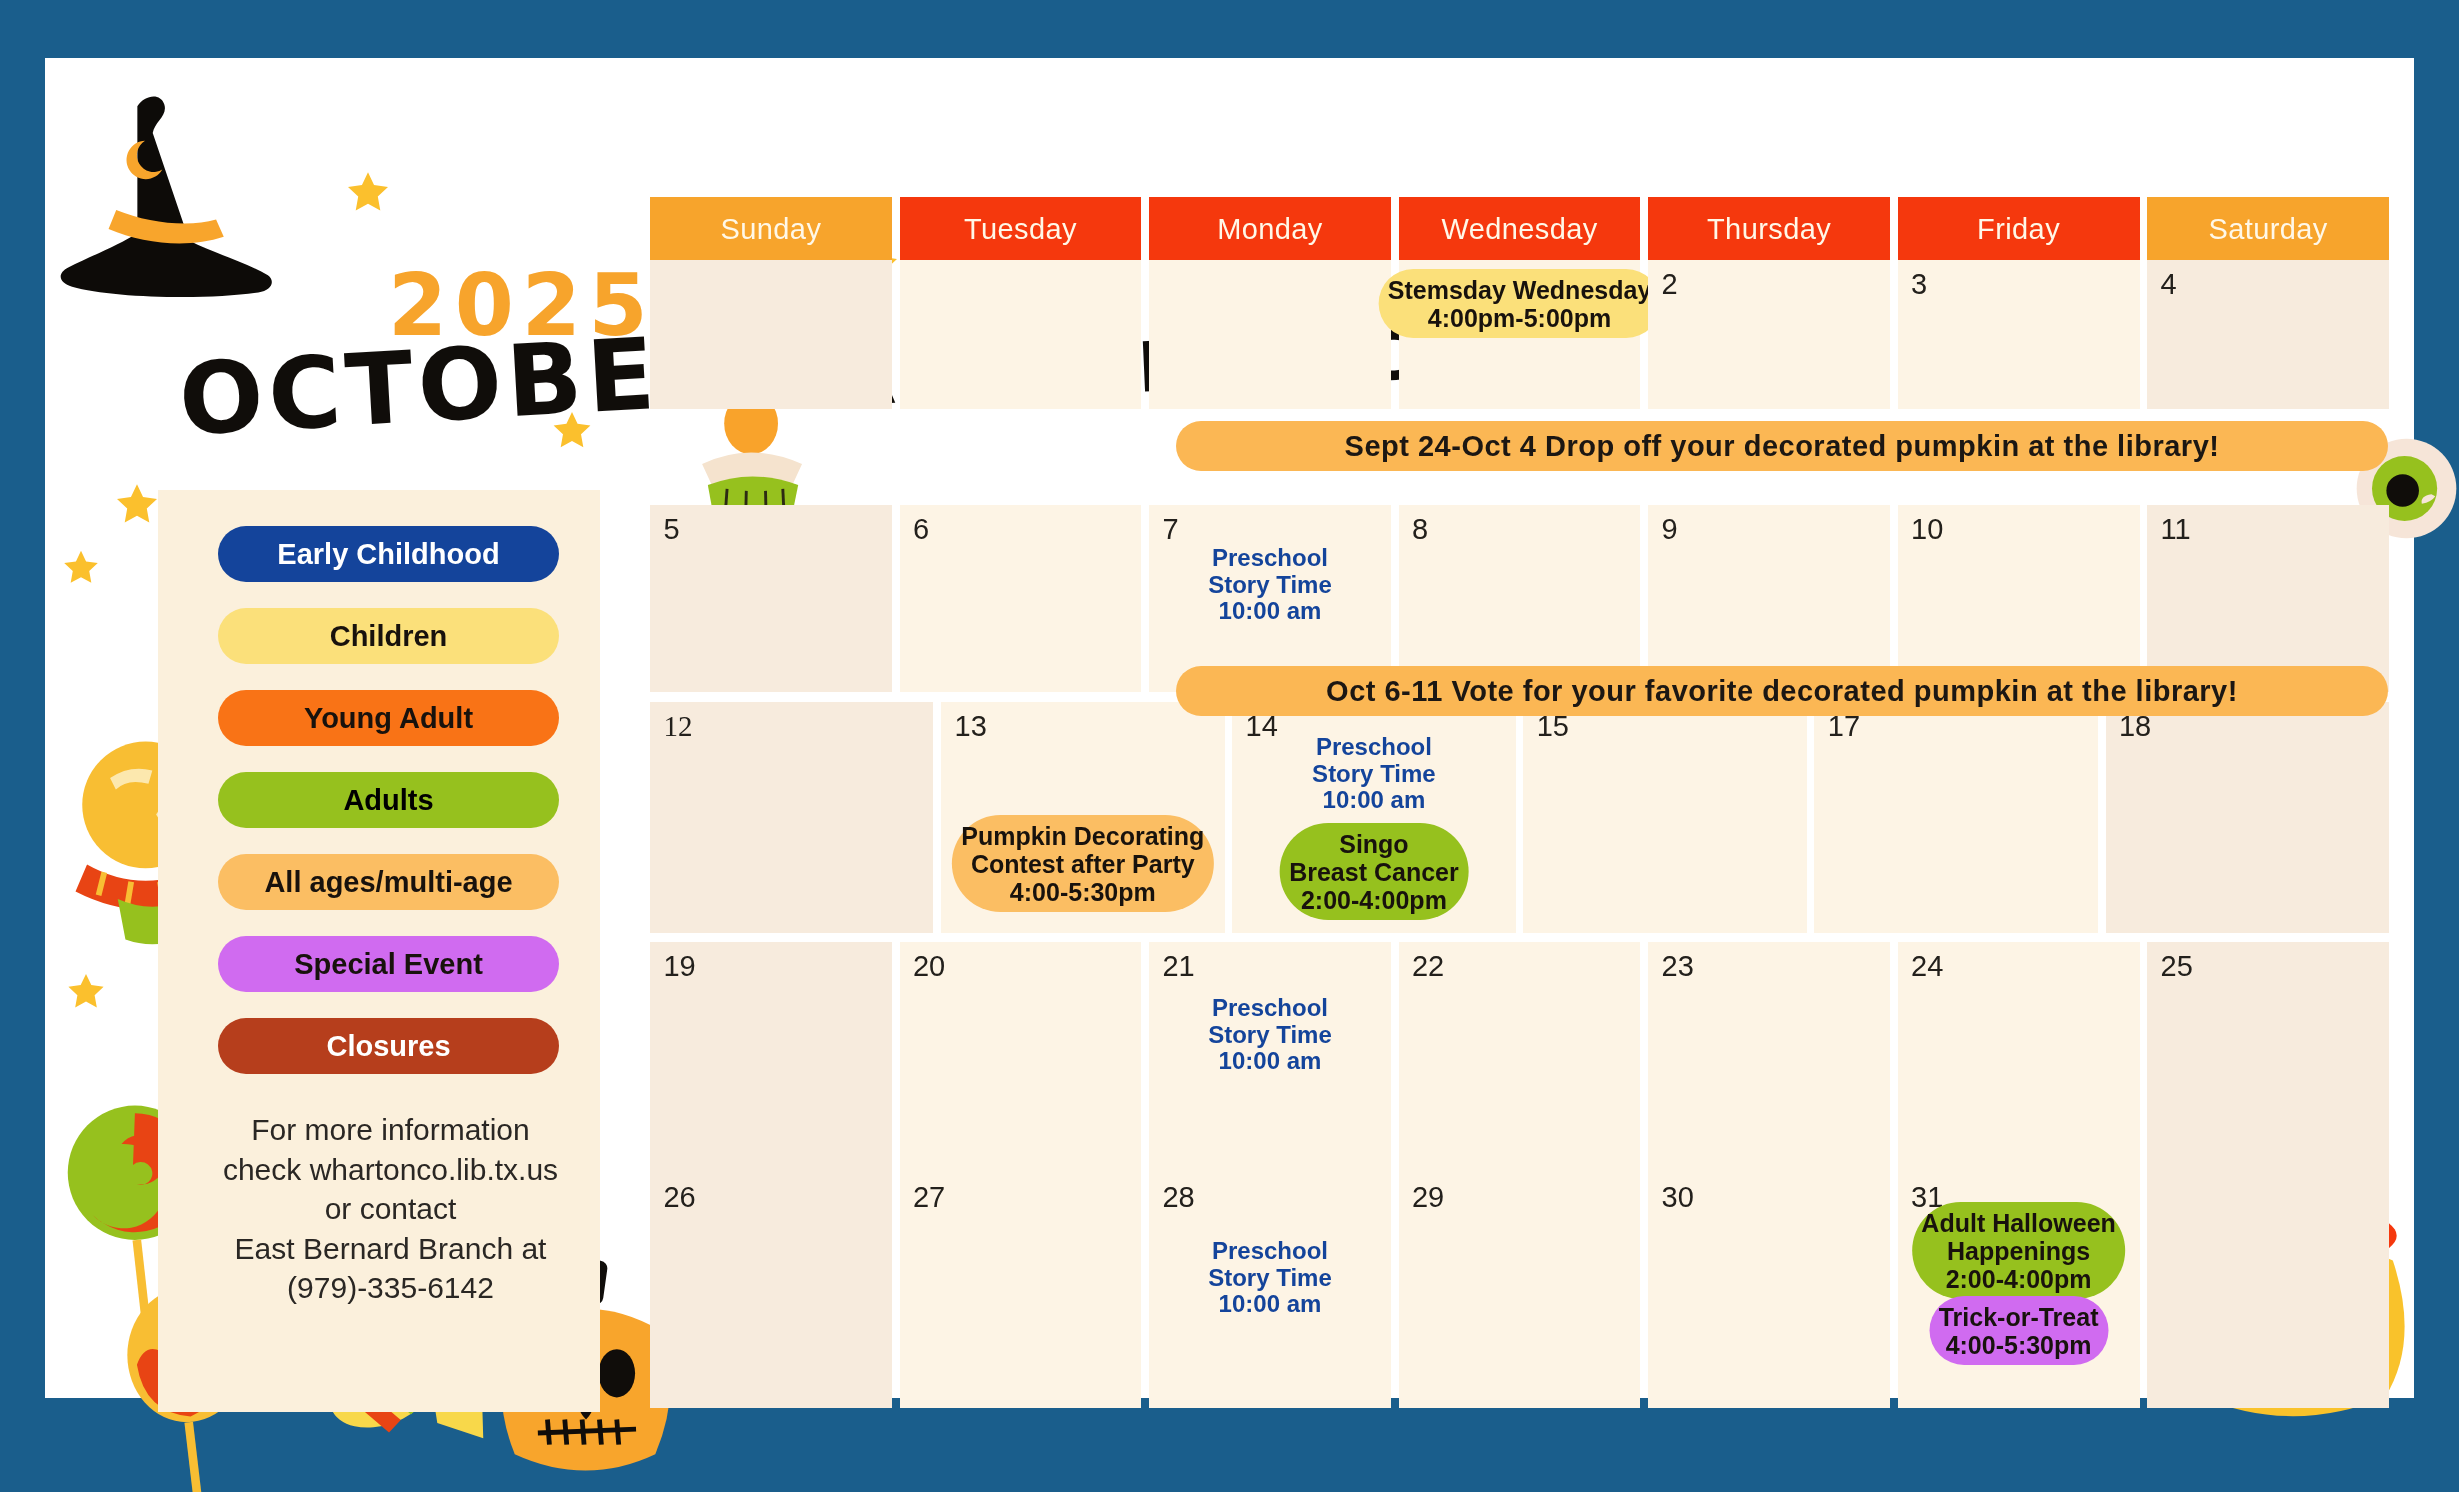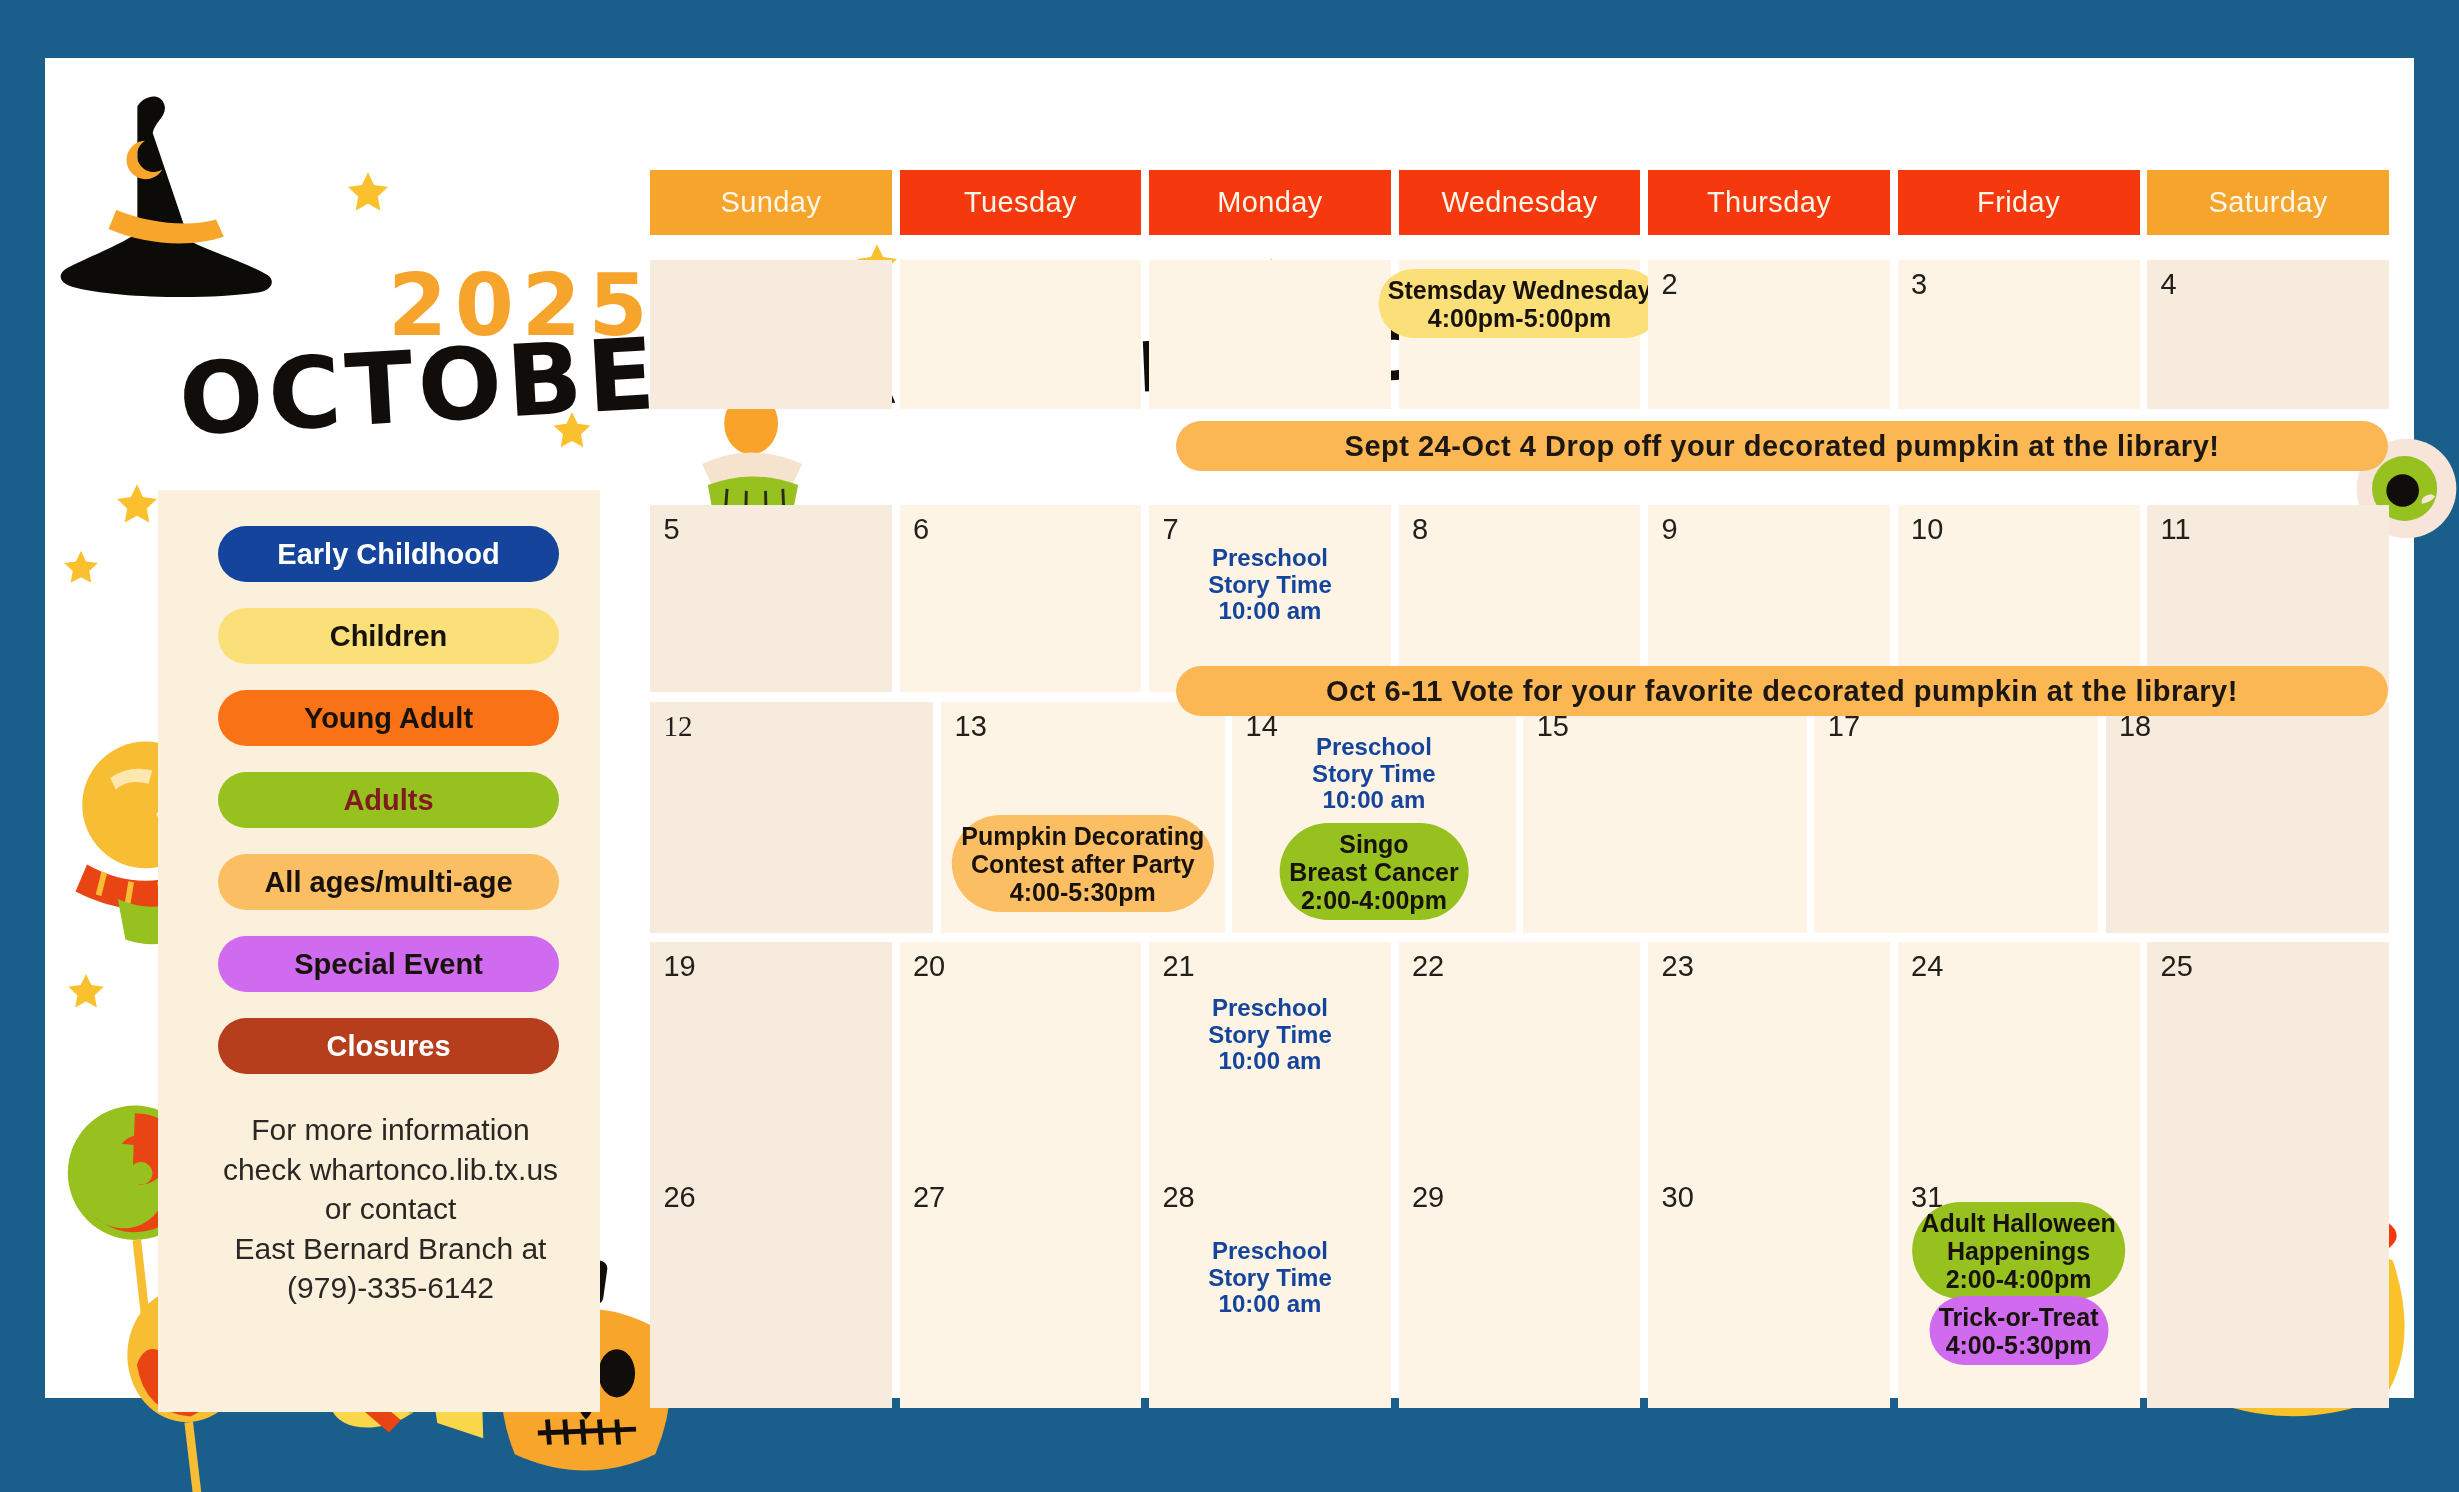--- a/index.html
+++ b/index.html
@@ -13,21 +13,21 @@
     position:absolute; left:45px; top:58px;
     width:2369px; height:1340px;
     background:#FFFFFF;
   }
 
   
   .deco{position:absolute;pointer-events:none;}
   .star{position:absolute;}
 
   
-  #daybar{position:absolute; left:605px; top:112px; width:1739px; height:65px;
+  #daybar{position:absolute; left:605px; top:139px; width:1739px; height:65px;
           display:flex; gap:7.7px;}
   .daycell{flex:1; display:flex; align-items:center; justify-content:center;
            color:#FFF8E8; font-size:29px; letter-spacing:0.4px;}
   .d-weekend{background:#F7A42C;}
   .d-week{background:#F5380D;}
 
   
   #grid{position:absolute; left:605px; top:202px; width:1739px; height:1138px;}
   .wkrow{position:absolute; left:0; width:1739px; display:flex; gap:7.7px;}
   .cell{flex:1; position:relative; background:#FDF4E5;}
@@ -232,21 +232,21 @@
 
   <div id="year">2025</div>
   <div id="month">OCTOBER</div>
   <div id="branch">EAST BERNARD</div>
 
   <div id="legendpanel"></div>
   <div id="legend">
       <div class="lgitem" style="background: rgb(20, 68, 155); color: rgb(255, 255, 255);">Early Childhood</div>
       <div class="lgitem" style="background: rgb(251, 224, 122); color: rgb(24, 18, 13);">Children</div>
       <div class="lgitem" style="background: #f97316; color: rgb(24, 18, 13);">Young Adult</div>
-      <div class="lgitem" style="background: rgb(150, 193, 30); color: #7f1d1d;">Adults</div>
+      <div class="lgitem" style="background: rgb(150, 193, 30); color: #000000;">Adults</div>
       <div class="lgitem" style="background: rgb(251, 190, 99); color: rgb(24, 18, 13);">All ages/multi-age</div>
       <div class="lgitem" style="background: rgb(208, 107, 240); color: rgb(24, 18, 13);">Special Event</div>
       <div class="lgitem" style="background: rgb(182, 62, 28); color: rgb(255, 255, 255);">Closures</div>
     </div>
   <div id="contact">
     <div>For more information</div>
     <div>check whartonco.lib.tx.us</div>
     <div>or contact</div>
     <div>East Bernard Branch at</div>
     <div>(979)-335-6142</div>

